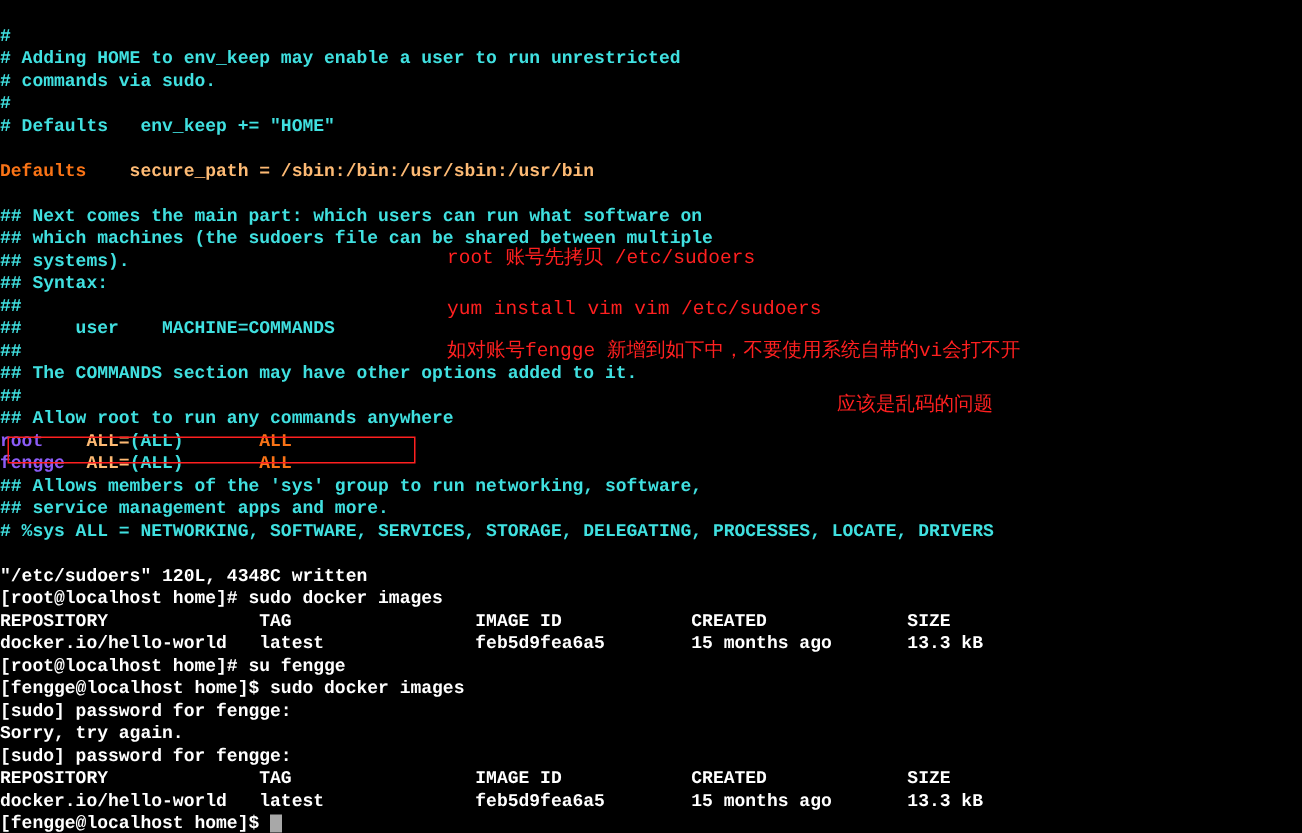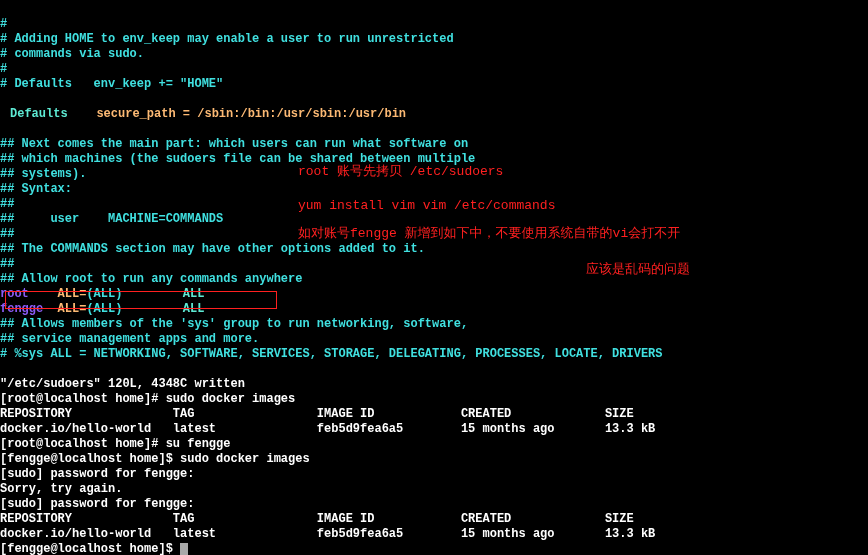--- a/index.html
+++ b/index.html
@@ -14,21 +14,21 @@
     font-family: Consolas, "Courier New", monospace;
     font-size: 12px;
     line-height: 15px;
     color: #a8a8a8;
     font-weight: bold;
     white-space: pre;
     position: relative;
     padding-top: 2px;
   }
   .cyan    { color: #40e0e0; }
-  .yellow  { color: #5eead4; padding-left: 10px; }
+  .yellow  { color: #f97316; }
   .gray    { color: #fdba74; }
   .white   { color: #ffffff; }
   .magenta { color: #8b5cf6; }
   .annot {
     color: #ff2020;
     font-family: Liberation Mono, monospace;
     font-size: 13px;
     font-weight: normal;
     position: absolute;
     white-space: nowrap;
@@ -45,17 +45,17 @@
     vertical-align: text-bottom;
   }
 </style>
 </head>
 <body>
 
 <div class="terminal" id="term">
 <div class="cyan">#</div><div class="cyan"># Adding HOME to env_keep may enable a user to run unrestricted</div><div class="cyan"># commands via sudo.</div><div class="cyan">#</div><div class="cyan"># Defaults   env_keep += "HOME"</div><div class="cyan">&nbsp;</div><div><span class="yellow">Defaults</span><span class="gray">    secure_path = /sbin:/bin:/usr/sbin:/usr/bin</span></div><div class="cyan">&nbsp;</div><div class="cyan">## Next comes the main part: which users can run what software on</div><div class="cyan">## which machines (the sudoers file can be shared between multiple</div><div class="cyan">## systems).</div><div class="cyan">## Syntax:</div><div class="cyan">##</div><div class="cyan">##     user    MACHINE=COMMANDS</div><div class="cyan">##</div><div class="cyan">## The COMMANDS section may have other options added to it.</div><div class="cyan">##</div><div class="cyan">## Allow root to run any commands anywhere</div><div><span class="magenta">root    </span><span class="gray">ALL=</span><span class="cyan">(ALL)</span><span class="gray">       </span><span class="yellow">ALL</span></div><div><span class="magenta">fengge  </span><span class="gray">ALL=</span><span class="cyan">(ALL)</span><span class="gray">       </span><span class="yellow">ALL</span></div><div class="cyan">## Allows members of the 'sys' group to run networking, software,</div><div class="cyan">## service management apps and more.</div><div class="cyan"># %sys ALL = NETWORKING, SOFTWARE, SERVICES, STORAGE, DELEGATING, PROCESSES, LOCATE, DRIVERS</div><div>&nbsp;</div><div><span class="white">"/etc/sudoers" 120L, 4348C written</span></div><div><span class="white">[root@localhost home]# sudo docker images</span></div><div><span class="white">REPOSITORY              TAG                 IMAGE ID            CREATED             SIZE</span></div><div><span class="white">docker.io/hello-world   latest              feb5d9fea6a5        15 months ago       13.3 kB</span></div><div><span class="white">[root@localhost home]# su fengge</span></div><div><span class="white">[fengge@localhost home]$ sudo docker images</span></div><div><span class="white">[sudo] password for fengge:</span></div><div><span class="white">Sorry, try again.</span></div><div><span class="white">[sudo] password for fengge:</span></div><div><span class="white">REPOSITORY              TAG                 IMAGE ID            CREATED             SIZE</span></div><div><span class="white">docker.io/hello-world   latest              feb5d9fea6a5        15 months ago       13.3 kB</span></div><div><span class="white">[fengge@localhost home]$ </span><span class="cursor"></span></div></div>
 
 <div class="annot" style="left:298px; top:162px;">root 账号先拷贝 /etc/sudoers</div>
-<div class="annot" style="left:298px; top:198px;">yum install vim  vim /etc/commands</div>
+<div class="annot" style="left:298px; top:198px;">yum install vim  vim /etc/sudoers</div>
 <div class="annot" style="left:298px; top:224px;">如对账号fengge 新增到如下中，不要使用系统自带的vi会打不开</div>
-<div class="annot" style="left:558px; top:260px;margin-left:28px;">应该是乱码的问题</div>
+<div class="annot" style="left:558px; top:260px;">应该是乱码的问题</div>
 
 <div class="borderbox" style="left:5px; top:291px; width:270px; height:16px;"></div>
 
 </body></html>

